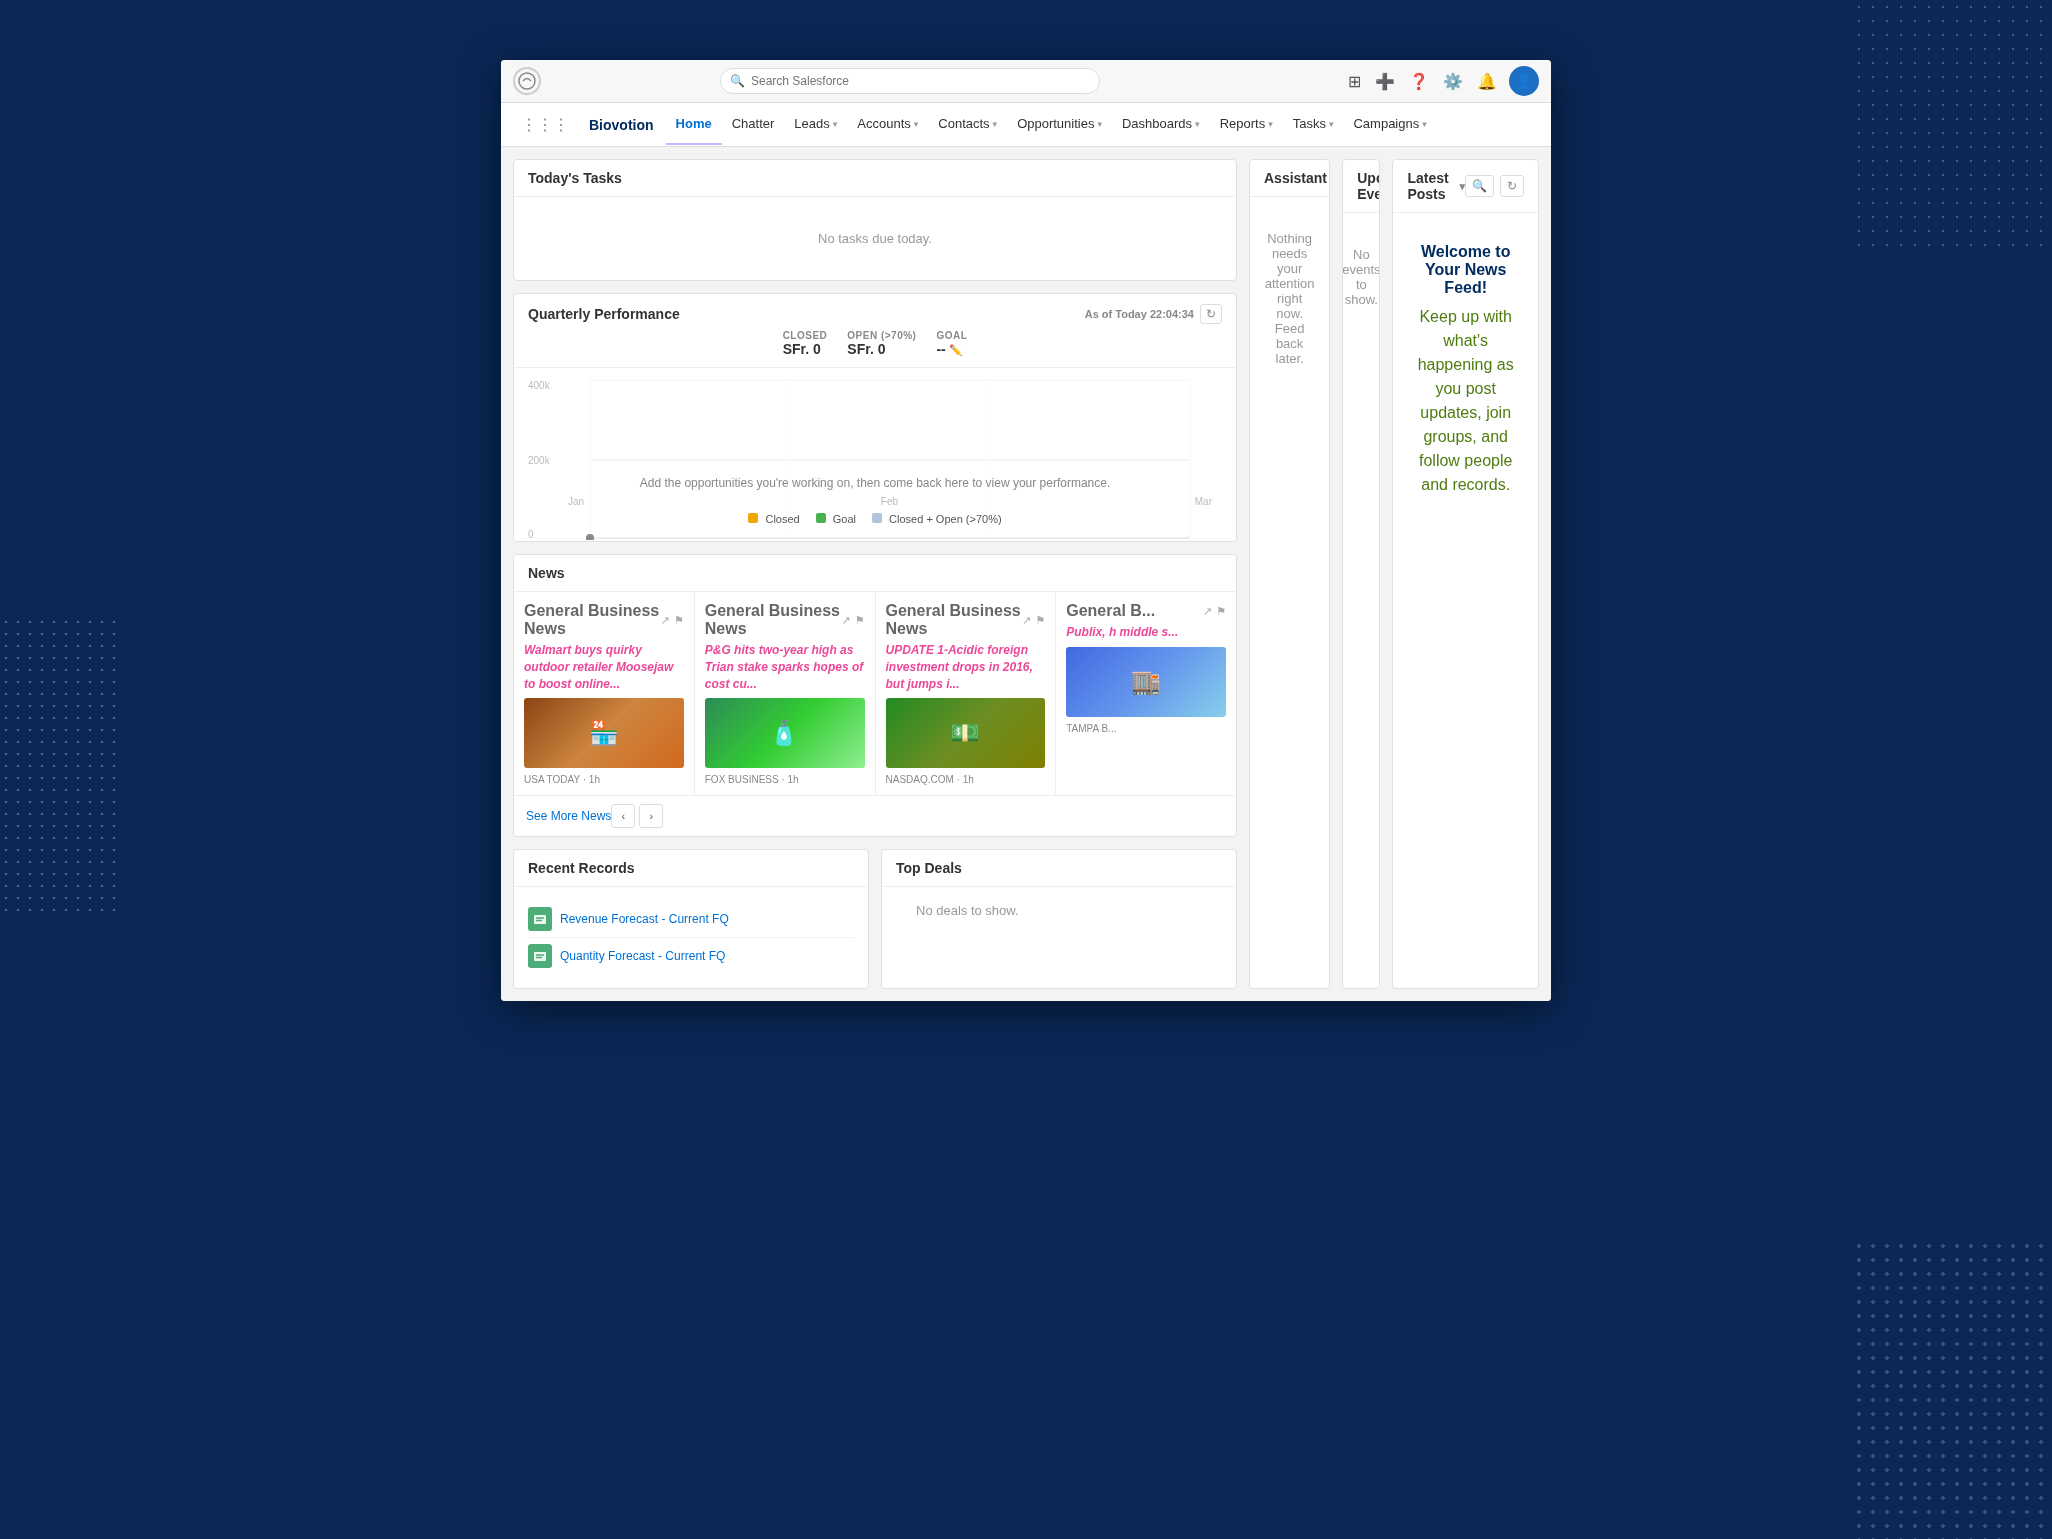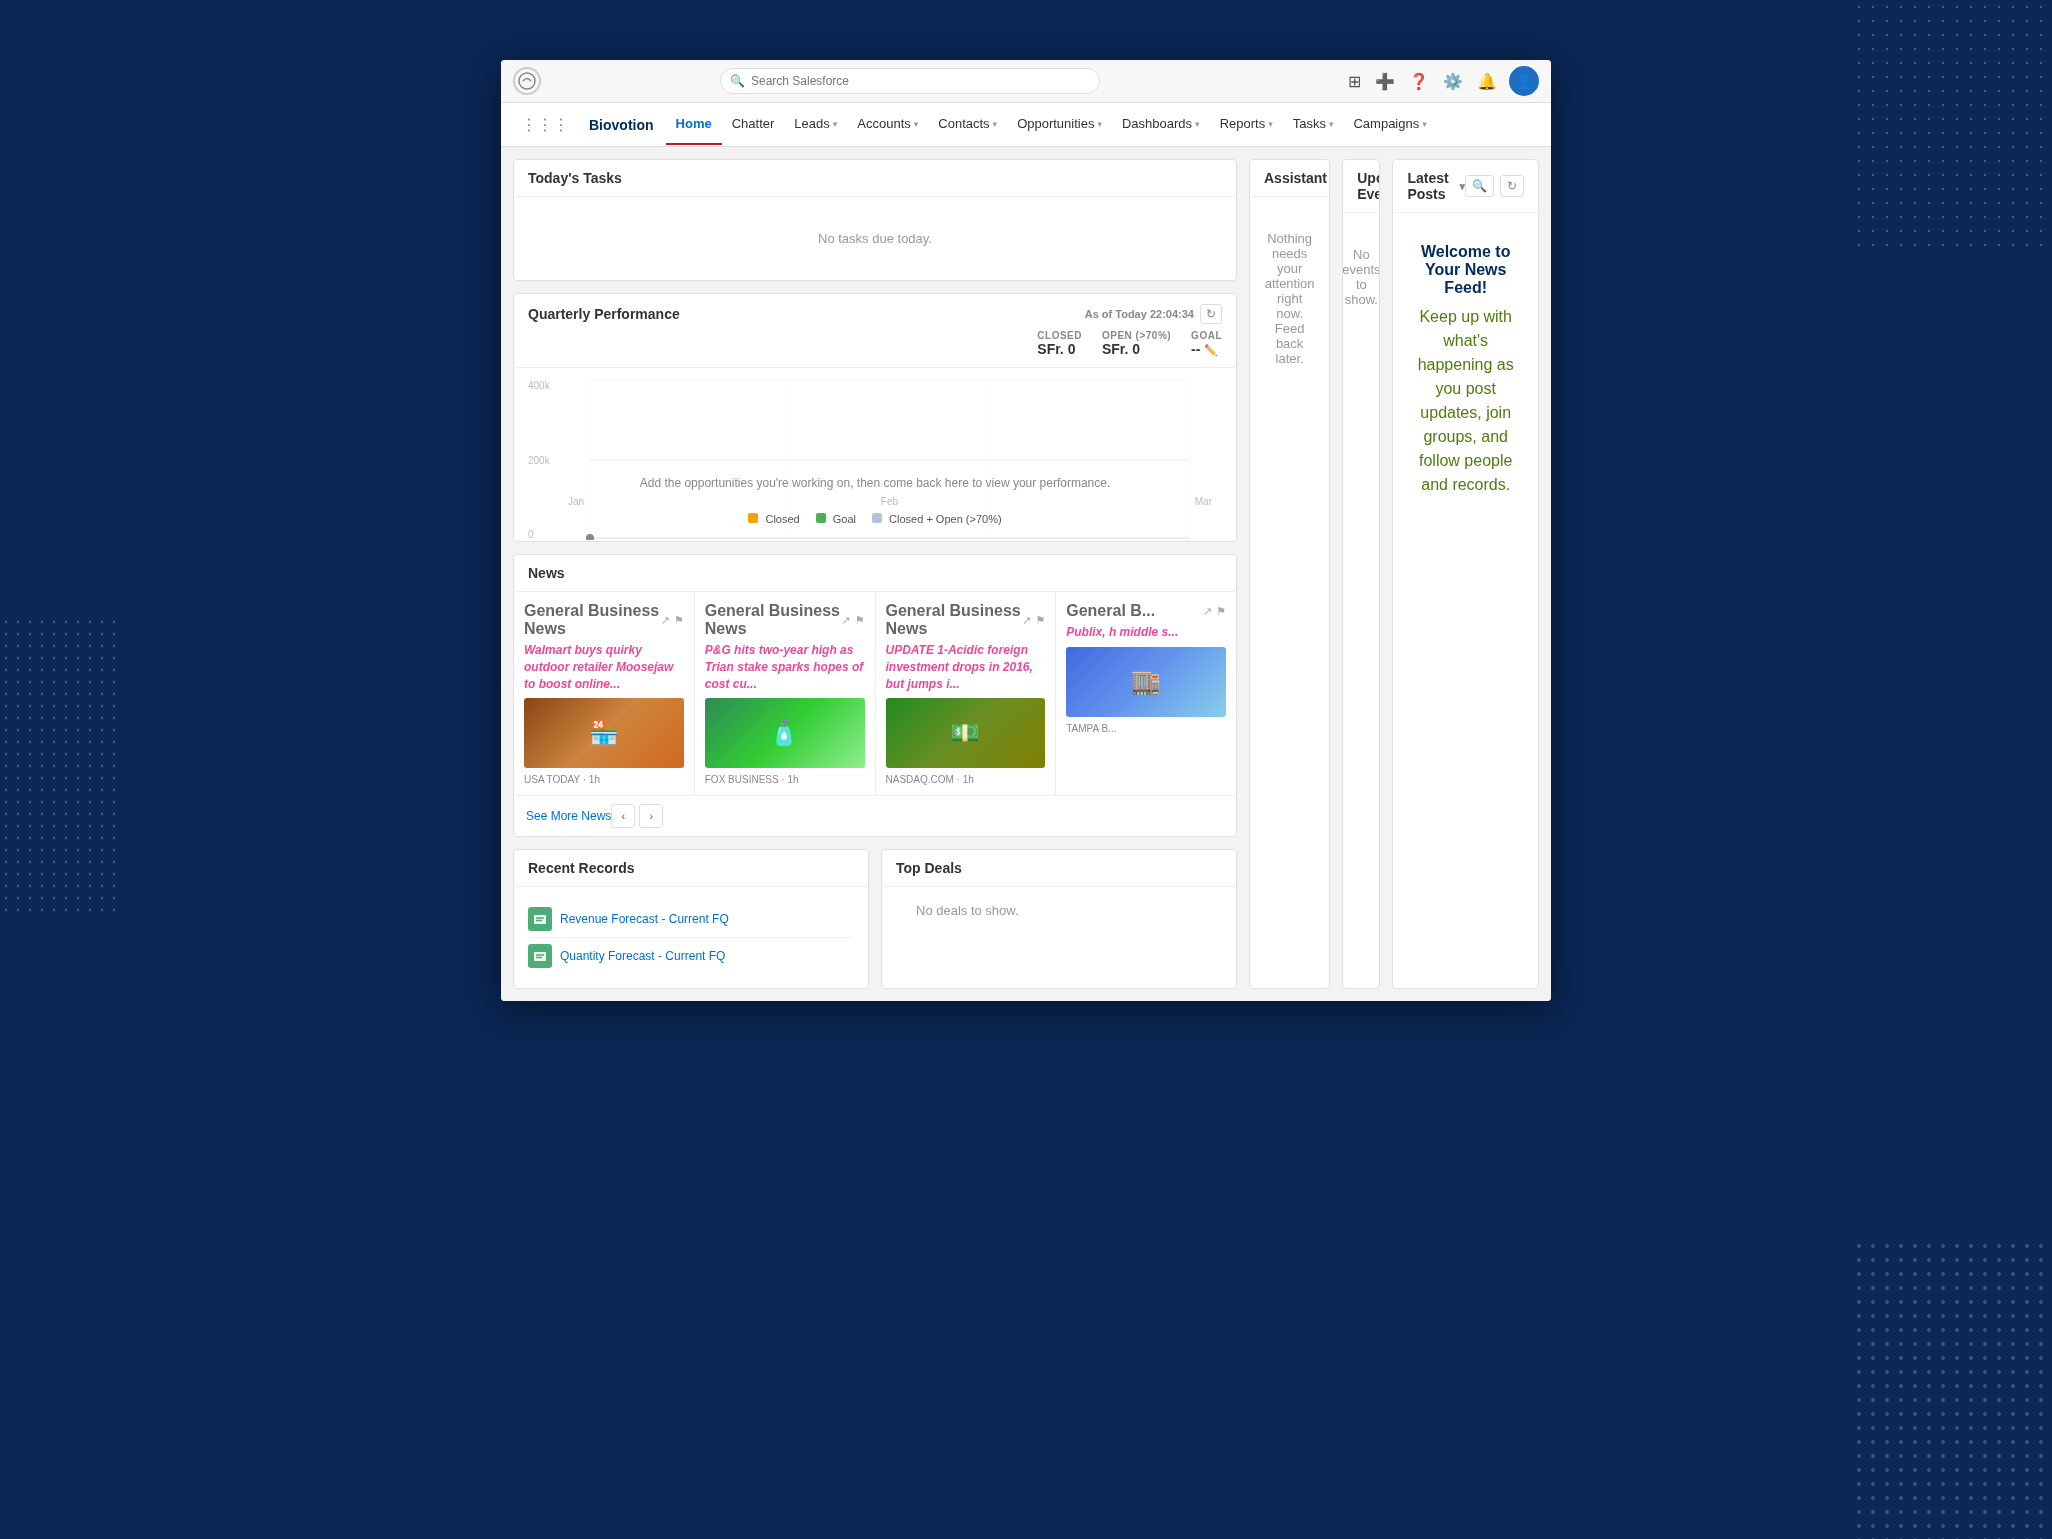--- a/index.html
+++ b/index.html
@@ -167,21 +167,21 @@
       color: #333;
       cursor: pointer;
       display: flex;
       align-items: center;
       gap: 3px;
       border-bottom: 2px solid transparent;
       white-space: nowrap;
     }
     .nav-item.active {
       color: #0070d2;
-      border-bottom: 2px solid #b91c1c;
+      border-bottom: 2px solid #c4b5fd;
       font-weight: 600;
     }
     .nav-chevron { font-size: 9px; color: #999; }
 
     
     .content-area {
       display: flex;
       gap: 0;
       background: #f3f3f3;
       padding: 12px;
@@ -238,21 +238,21 @@
     .tasks-card .card-body {
       min-height: 60px;
       display: flex;
       align-items: center;
       justify-content: center;
     }
 
     
     .perf-card .card-header {
       flex-direction: column;
-      align-items: flex-end;
+      align-items: center;
       gap: 6px;
     }
     .perf-header-row {
       display: flex;
       width: 100%;
       align-items: center;
       justify-content: space-between;
     }
     .perf-metrics {
       display: flex;

